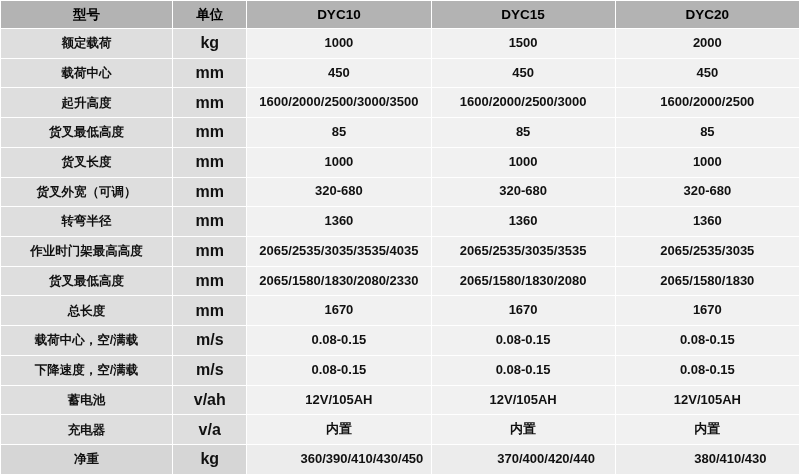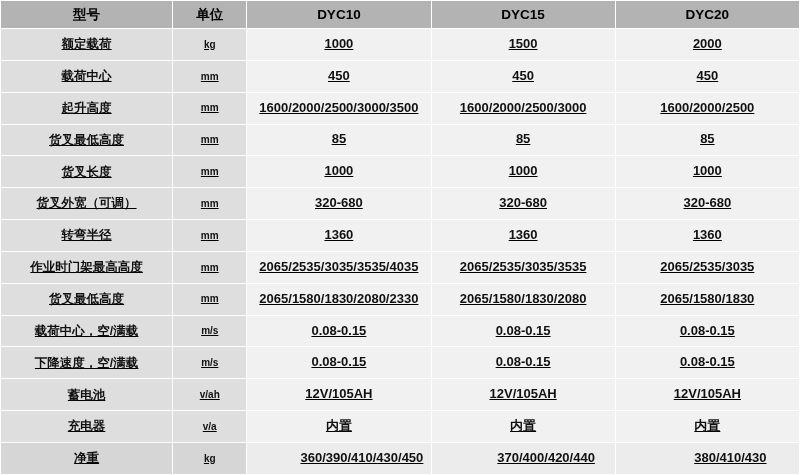--- a/index.html
+++ b/index.html
@@ -33,30 +33,30 @@
     overflow: hidden;
   }
   #spec-table thead th {
     background: #b3b3b3;
     font-weight: bold;
     font-size: 13.5px;
     color: #000000;
     height: 27px;
     margin-left: 16px;
   }
-  #spec-table tbody tr { height: 24.9px; text-decoration: underline; }
+  #spec-table tbody tr { height: 24.9px; }
   #spec-table tbody td.label {
     background: #dedede;
     font-weight: bold;
     font-size: 12.5px;
   }
   #spec-table tbody td.unit {
     background: #dedede;
     font-weight: bold;
-    font-size: 10px;
+    font-size: 16px;
   }
   #spec-table tbody td.value {
     background: #f1f1f1;
     font-weight: bold;
     font-size: 13px;
   }
   #spec-table tbody tr.last td.label,
   #spec-table tbody tr.last td.unit {
     background: #d6d6d6;
   }
@@ -143,20 +143,27 @@
         <td class="value">2065/2535/3035</td>
       </tr>
       <tr>
         <td class="label">货叉最低高度</td>
         <td class="unit">mm</td>
         <td class="value">2065/1580/1830/2080/2330</td>
         <td class="value">2065/1580/1830/2080</td>
         <td class="value">2065/1580/1830</td>
       </tr>
       <tr>
+        <td class="label">总长度</td>
+        <td class="unit">mm</td>
+        <td class="value">1670</td>
+        <td class="value">1670</td>
+        <td class="value">1670</td>
+      </tr>
+      <tr>
         <td class="label">载荷中心，空/满载</td>
         <td class="unit">m/s</td>
         <td class="value">0.08-0.15</td>
         <td class="value">0.08-0.15</td>
         <td class="value">0.08-0.15</td>
       </tr>
       <tr>
         <td class="label">下降速度，空/满载</td>
         <td class="unit">m/s</td>
         <td class="value">0.08-0.15</td>

